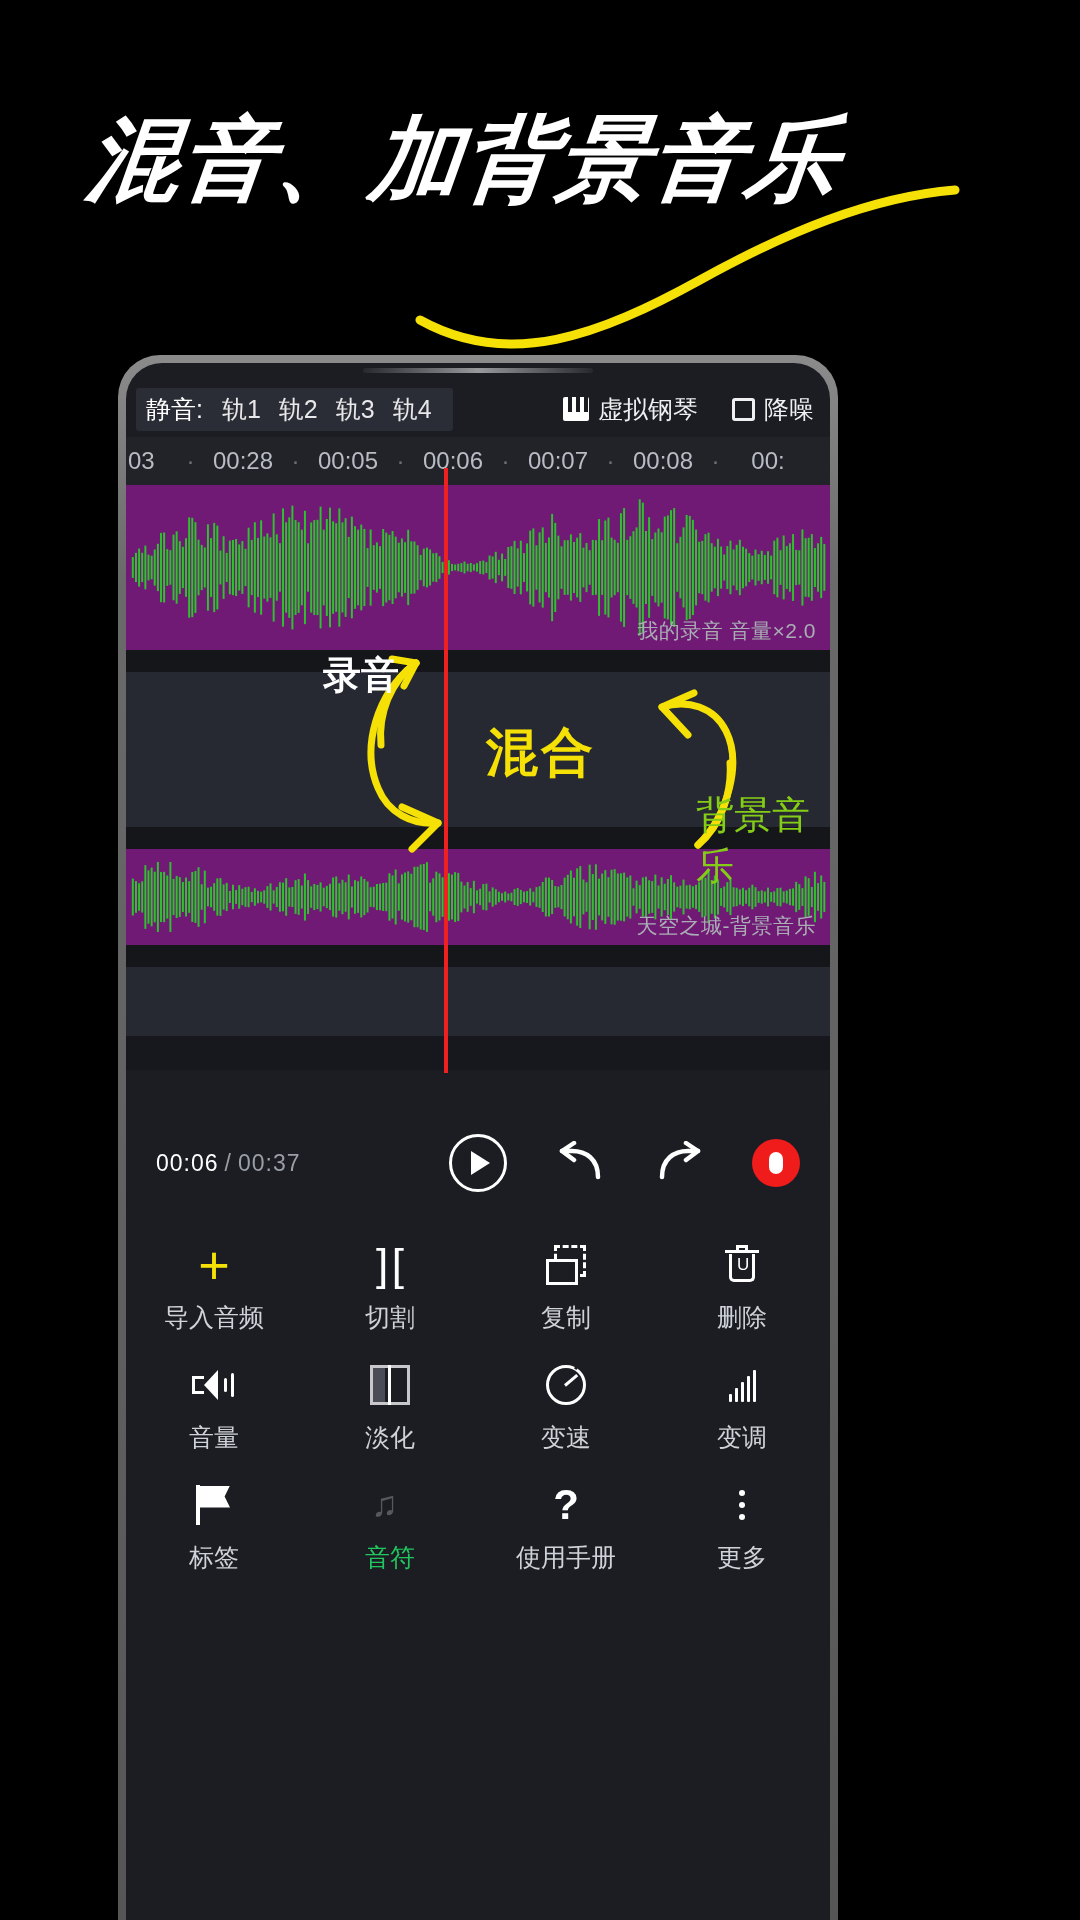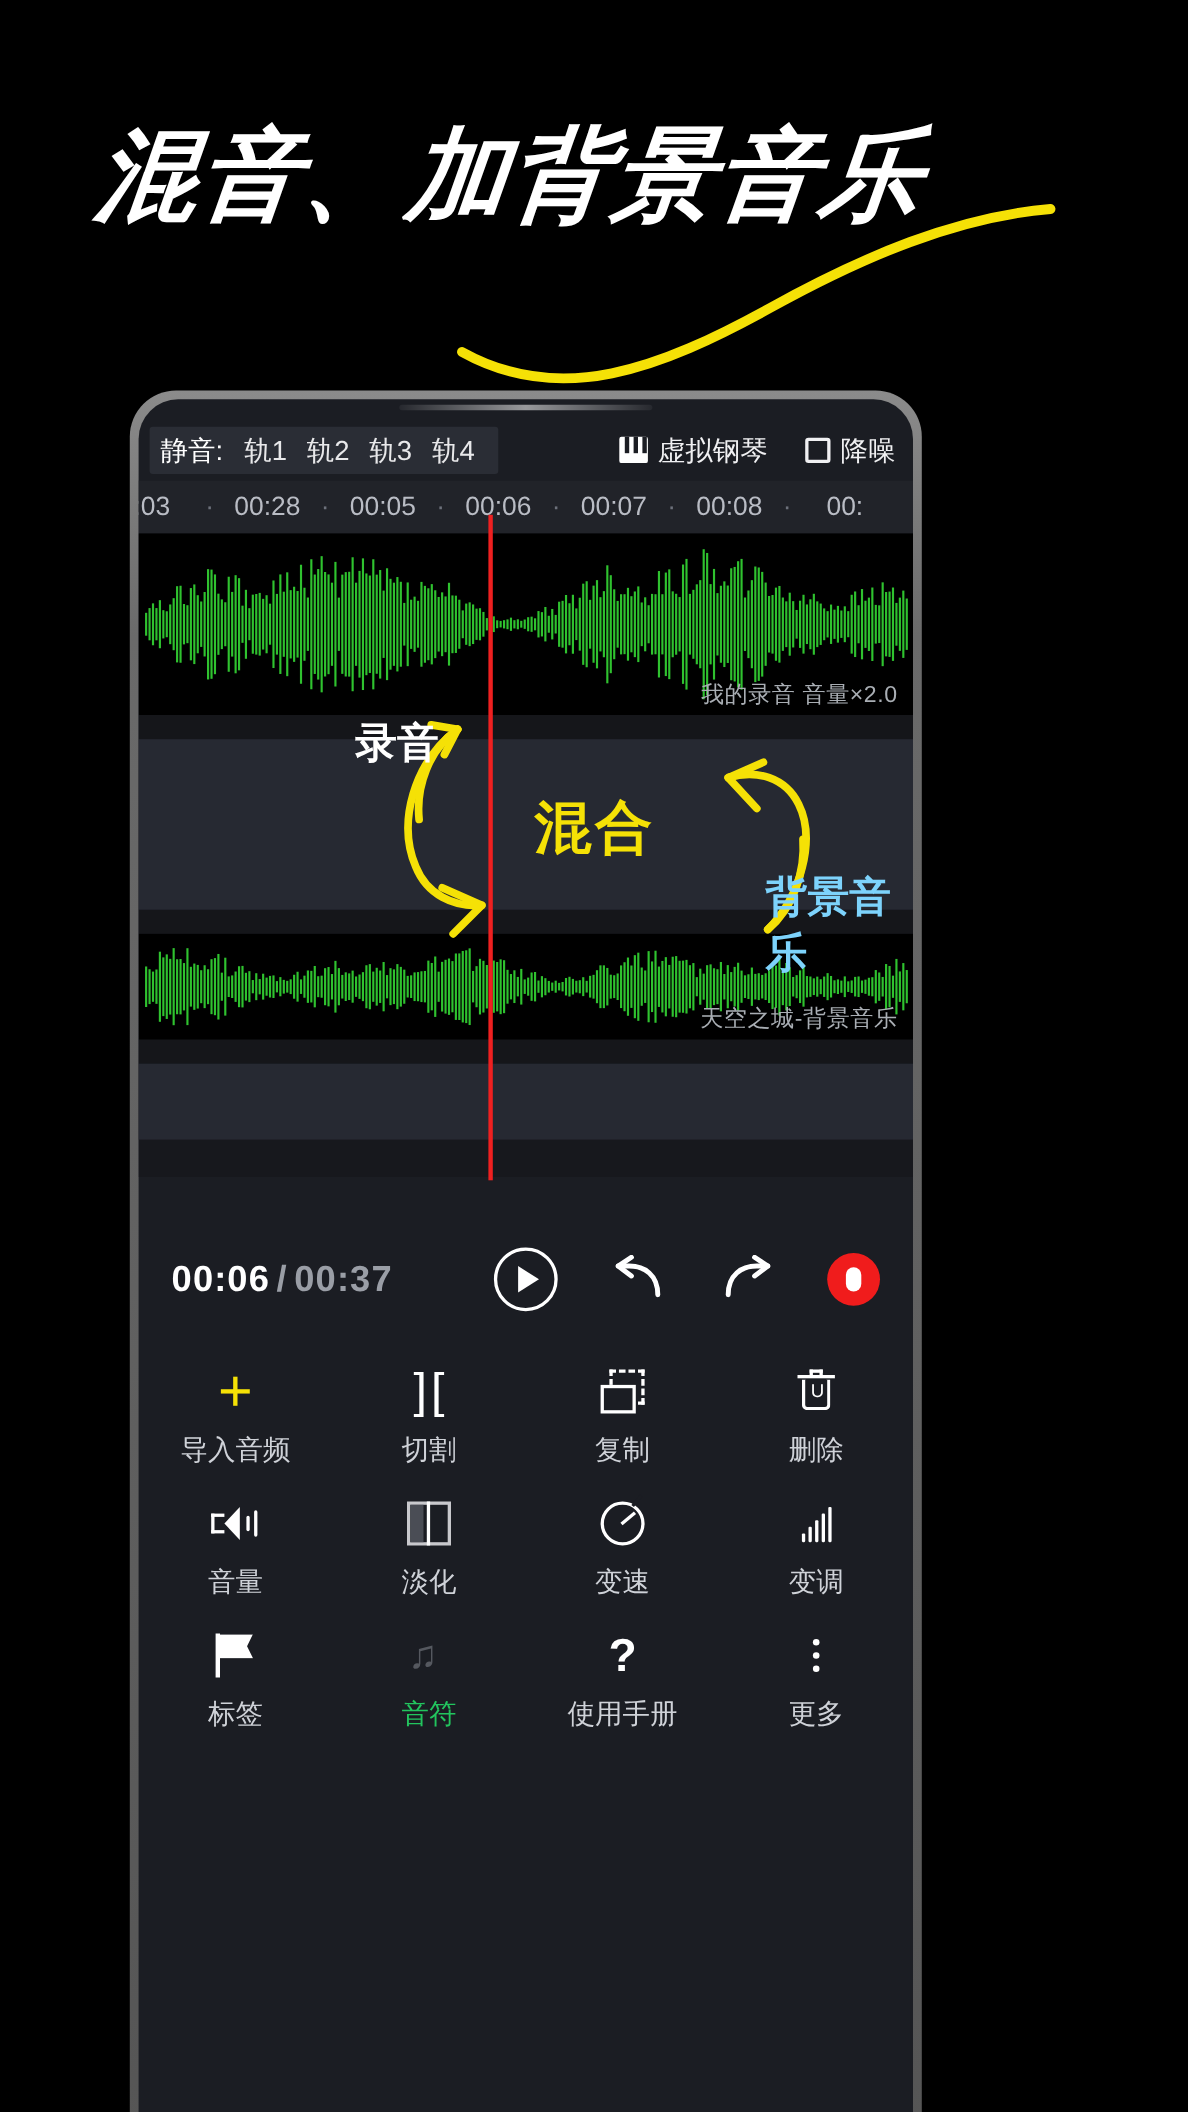--- a/index.html
+++ b/index.html
@@ -71,48 +71,48 @@
     background:#212329; color:#b9bcc4; font-size:24px;
     display:flex; align-items:center;
   }
   .ruler-inner { position:relative; width:100%; height:100%; }
   .rtick { position:absolute; top:50%; transform:translate(-50%,-50%); white-space:nowrap; }
   .rdot { position:absolute; top:50%; transform:translate(-50%,-50%); color:#6d717b; font-size:24px; }
 
   
   .tracks { position:absolute; left:0; top:122px; width:100%; height:585px; background:#17181d; }
   .track { position:relative; width:100%; overflow:hidden; }
-  .track.audio { background:#000000; }
+  .track.audio { background:#701a75; }
   .track.empty { background:#262932; }
   .gap { background:#15161a; width:100%; }
   .wave { position:absolute; left:0; top:0; width:100%; height:100%; }
   .tname {
     position:absolute; right:14px; bottom:5px;
     color:#a9aeb4; font-size:21px; letter-spacing:.5px;
   }
 
   
   .playhead {
     position:absolute; left:318px; top:105px; width:4px; height:605px;
     background:#ef2020; z-index:30;
   }
 
   
   .anno { position:absolute; z-index:40; pointer-events:none; }
   .anno-rec { left:197px; top:287px; color:#fff; font-size:38px; font-weight:bold; }
   .anno-mix { left:360px; top:355px; color:#f5e106; font-size:52px; font-weight:bold; letter-spacing:3px; }
-  .anno-bgm { left:570px; top:427px; color:#7dd3fc; font-size:38px; font-weight:bold; }
+  .anno-bgm { left:570px; top:427px; color:#84cc16; font-size:38px; font-weight:normal; }
   .arrows { position:absolute; left:0; top:0; width:720px; height:1600px; z-index:39; pointer-events:none; }
 
   
   .transport {
     position:absolute; left:0; top:740px; width:100%; height:120px;
     display:flex; align-items:center; padding:0 30px;
   }
-  .time { font-size:33px; color:#fff; letter-spacing:1px;font-weight:bold; }
+  .time { font-size:23px; color:#fff; letter-spacing:1px; }
   .time .total { color:#9a9ea6; }
   .time .slash { color:#9a9ea6; padding:0 6px; }
   .playbtn {
     position:absolute; left:50%; transform:translateX(-50%);
     width:58px; height:58px; border:3px solid #fff; border-radius:50%;
     display:flex; align-items:center; justify-content:center;
   }
   .playbtn i {
     width:0;height:0;border-left:19px solid #fff;
     border-top:12px solid transparent;border-bottom:12px solid transparent;

